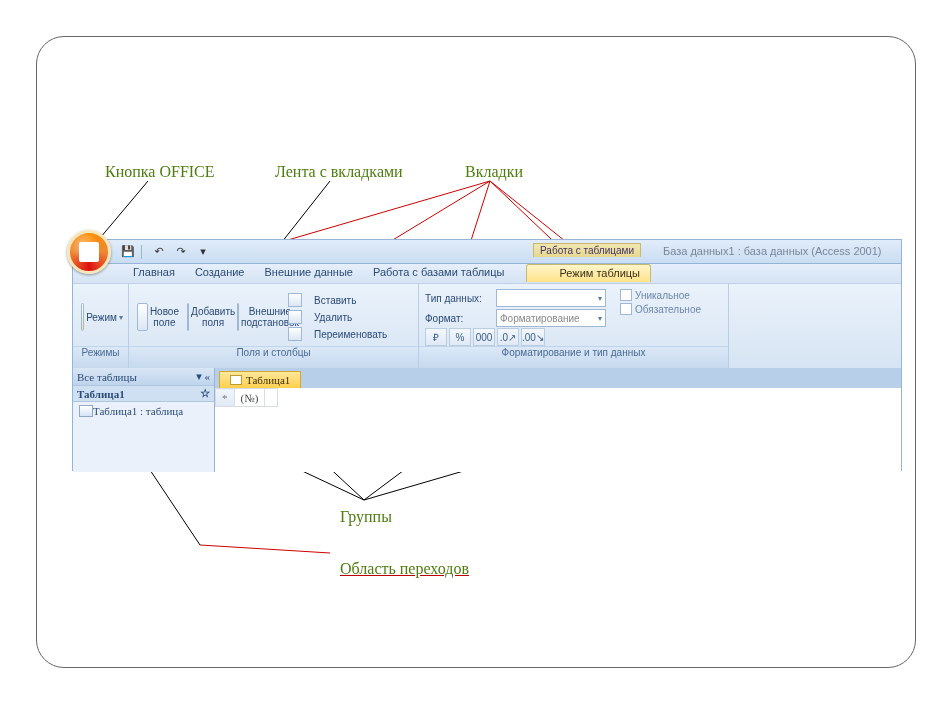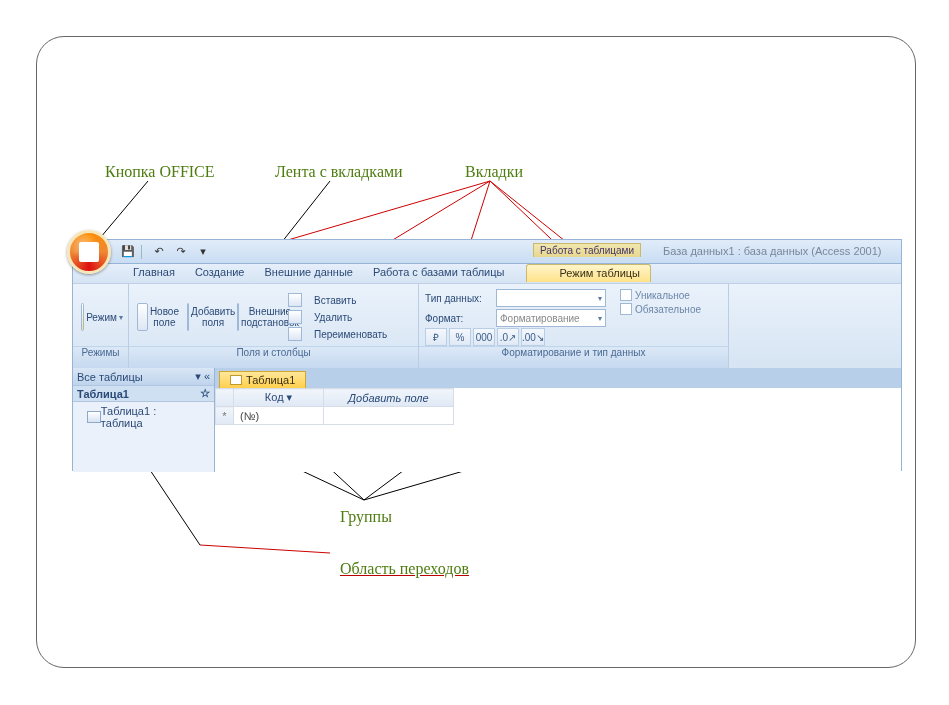--- a/index.html
+++ b/index.html
@@ -43,25 +43,25 @@
   .small{display:flex;align-items:center;gap:12px;padding:1px 3px;cursor:pointer;white-space:nowrap;color:#2b4a77;font-size:10px;}
   .small .ic{width:14px;height:14px;background:linear-gradient(#fff,#dce6f3);border:1px solid #9fb8d6;}
   .formrow{display:grid;grid-template-columns:68px 110px;align-items:center;gap:3px;font-size:10px;color:#2b4a77;padding:1px 0;}
   .combo{height:18px;border:1px solid #9fb8d6;background:#fff;display:flex;align-items:center;justify-content:space-between;padding:0 3px;color:#888;cursor:pointer;}
   .combo .ar{font-size:8px;color:#5a7aa6;}
   .chkline{display:flex;align-items:center;gap:3px;font-size:10px;color:#6c86a8;padding:1px 0;}
   .chkbox{width:12px;height:12px;border:1px solid #9fb8d6;background:#fff;}
   .fmtbtns{display:flex;gap:2px;}
   .fmtbtn{min-width:22px;height:18px;border:1px solid #b9cde4;background:linear-gradient(#f4f8fd,#dfe9f5);display:flex;align-items:center;justify-content:center;font-size:10px;cursor:pointer;color:#3c5d89;}
   
-  .workspace{display:flex;height:104px;background:#c2410c;}
+  .workspace{display:flex;height:104px;background:#c2410c;font-family:Liberation Serif, serif;}
   .nav{width:142px;border-right:1px solid #97b3d6;background:#eaf1fb;display:flex;flex-direction:column;}
   .nav-head{height:18px;background:linear-gradient(#d9e6f5,#bfd4ec);display:flex;align-items:center;justify-content:space-between;padding:0 4px;color:#2b4a77;cursor:pointer;border-bottom:1px solid #b0c6df;}
   .nav-group{height:16px;background:#cfe0f2;border-bottom:1px solid #b0c6df;display:flex;align-items:center;padding:0 4px;font-weight:bold;color:#2b4a77;cursor:pointer;}
-  .nav-item{display:flex;align-items:center;gap:0;padding:3px 14px;cursor:pointer;color:#2b4a77;}
+  .nav-item{display:flex;align-items:center;gap:0;padding:3px 6px;cursor:pointer;color:#2b4a77;}
   .nav-item .ic{width:14px;height:12px;background:linear-gradient(#fff,#d5e3f3);border:1px solid #8fa8c7;}
   .datasheet{flex:1;display:flex;flex-direction:column;}
   .tabstrip{height:20px;background:#b8cfea;display:flex;align-items:flex-end;padding-left:4px;}
   .doctab{background:linear-gradient(#ffe79a,#ffcf4c);border:1px solid #d0a830;border-bottom:none;padding:2px 10px;font-size:11px;color:#3b3012;display:flex;align-items:center;gap:4px;cursor:pointer;}
   .doctab .ic{width:12px;height:10px;background:#fff;border:1px solid #c19a2e;}
   .gridarea{flex:1;background:#fff;}
   table.sheet{border-collapse:collapse;}
   table.sheet th,table.sheet td{border:1px solid #d6dde7;height:18px;padding:0 6px;font-size:11px;}
   table.sheet th{background:linear-gradient(#f1f5fb,#dfe9f5);color:#2b4a77;font-weight:normal;}
   th.last{background:linear-gradient(#ffe79a,#ffcf4c);color:#5c4c0e;font-style:italic;}
@@ -236,25 +236,20 @@
     <div class="datasheet">
       <div class="tabstrip">
         <div class="doctab">
           <span class="ic"></span>
           <span>Таблица1</span>
         </div>
       </div>
       <div class="gridarea">
         <table class="sheet">
           <tbody>
-              <tr>
-            <th style="width:18px"></th>
-            <th style="width:90px"><span>Код</span> <span>▾</span></th>
-            <th class="last" style="width:130px">Добавить поле</th>
-          </tr>
           <tr>
             <td class="rowhead">*</td>
             <td class="val">(№)</td>
             <td></td>
           </tr>
         </tbody>
           </table>
       </div>
     </div>
   </div>

